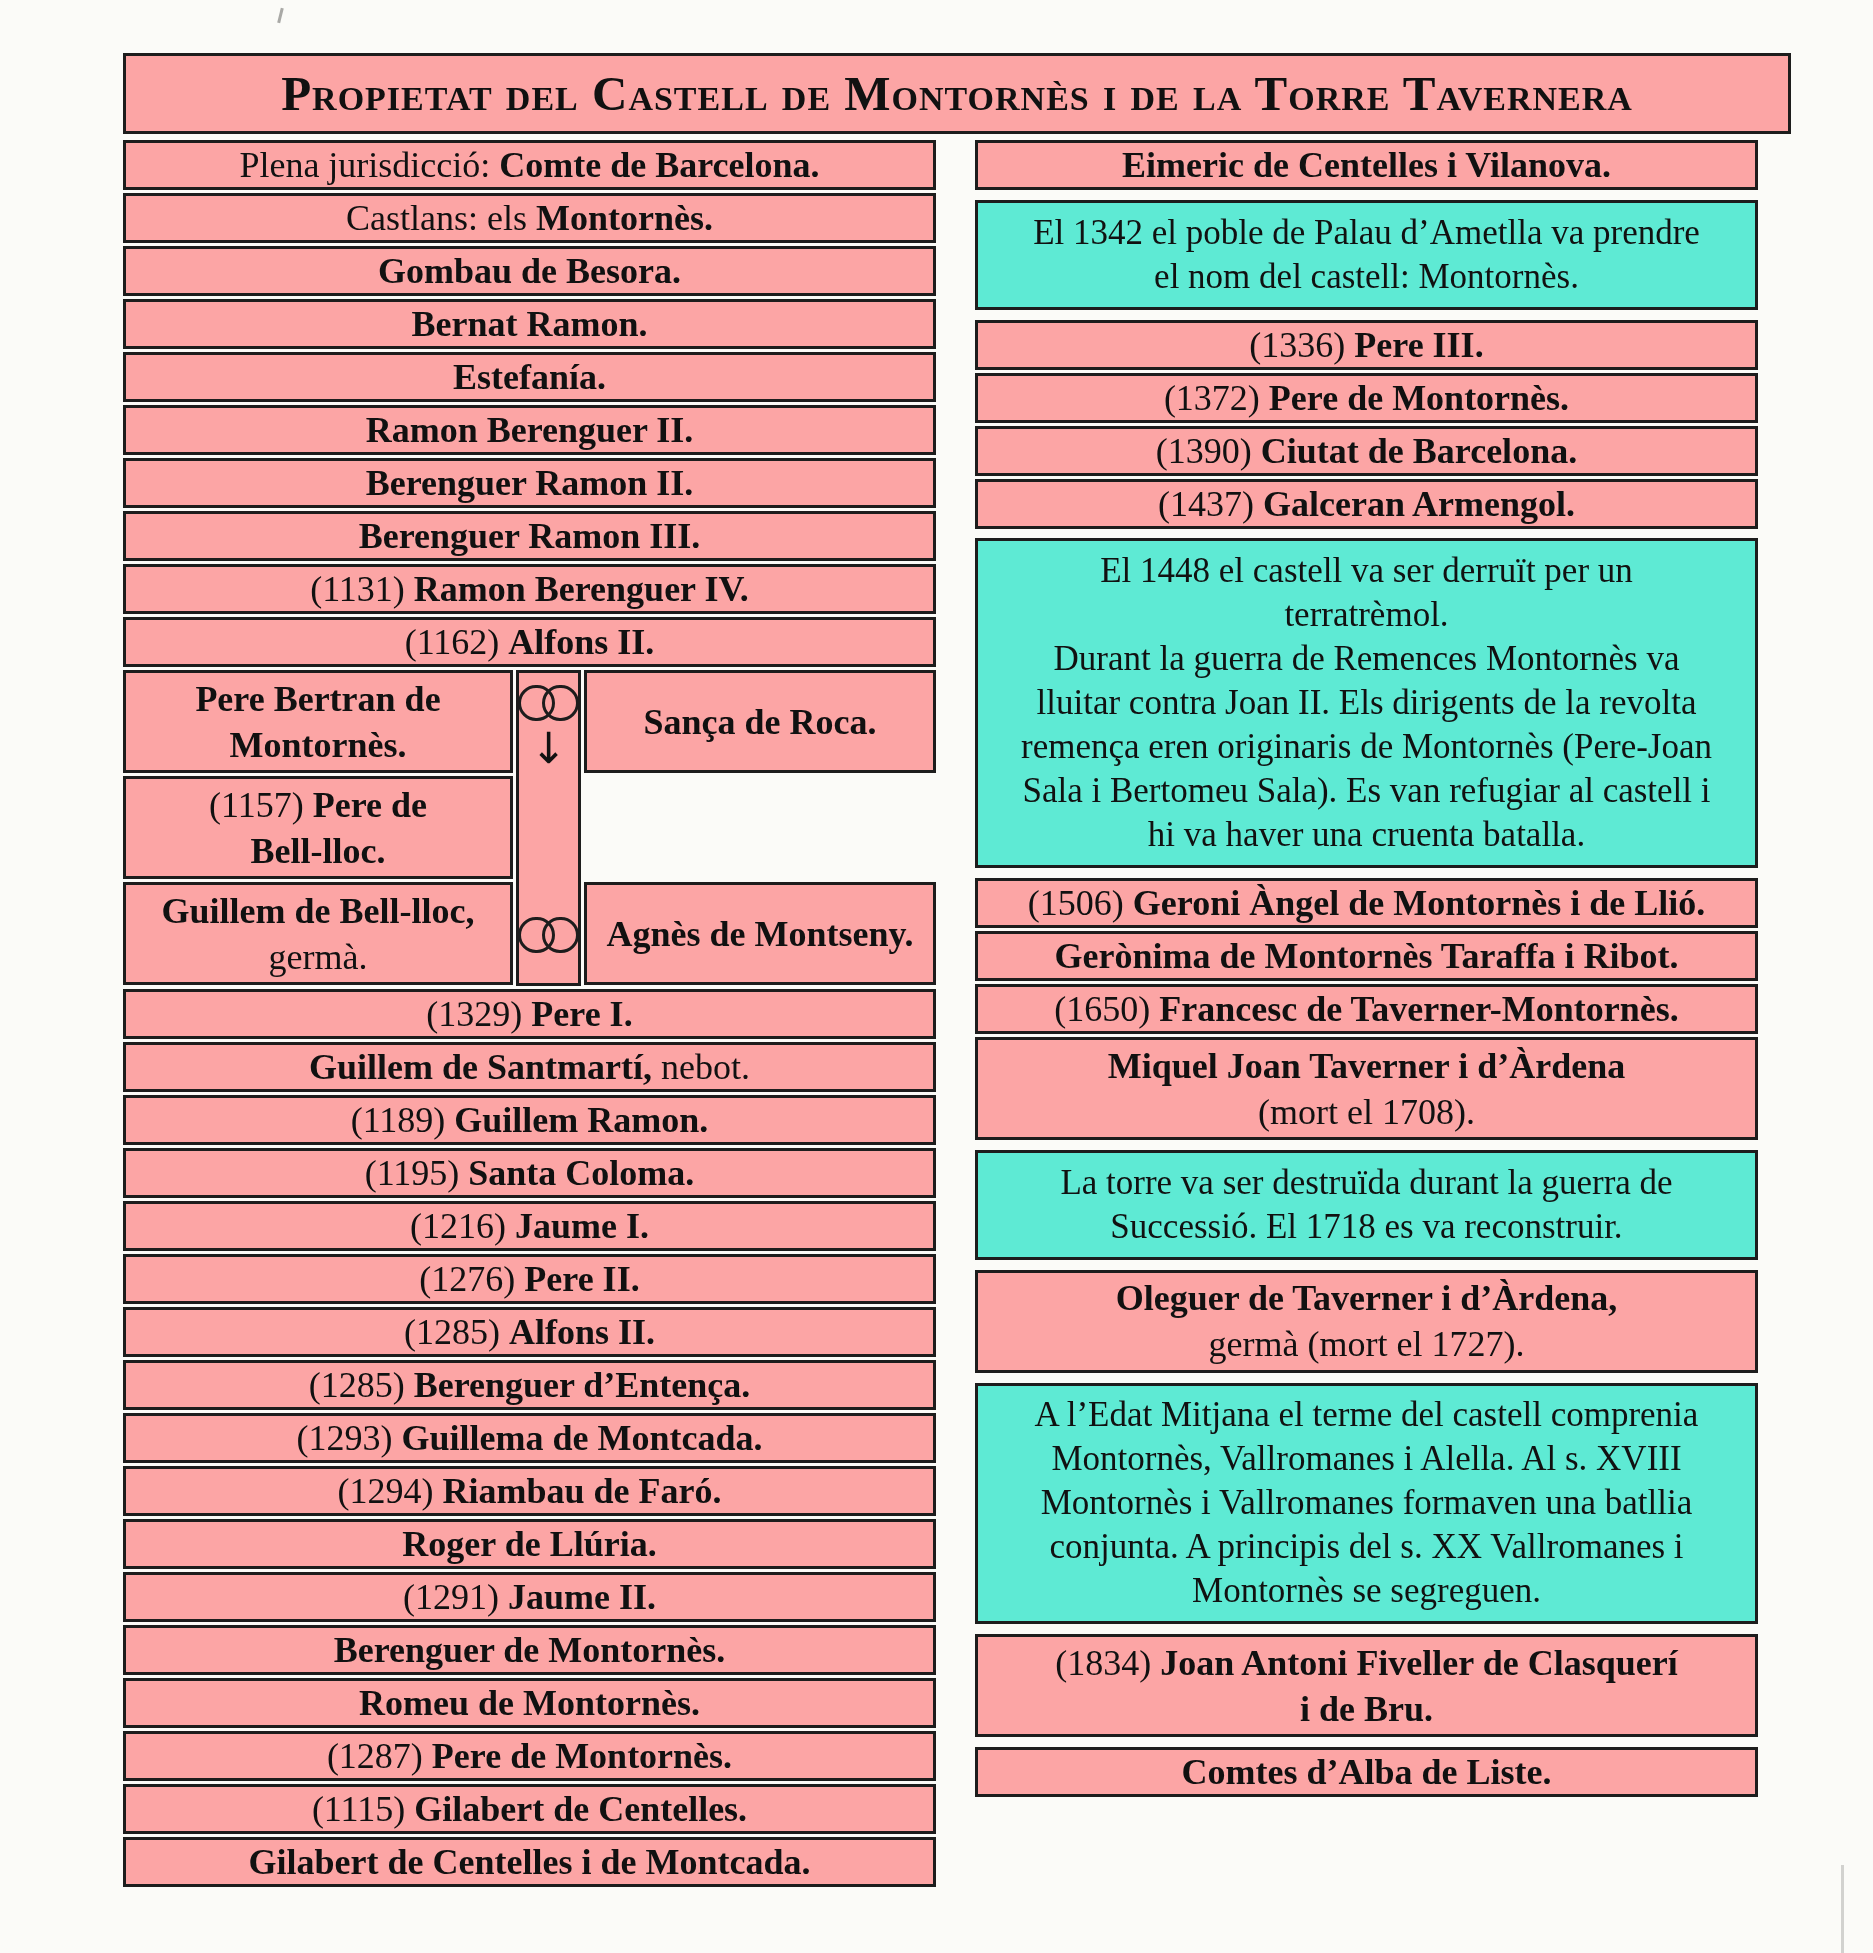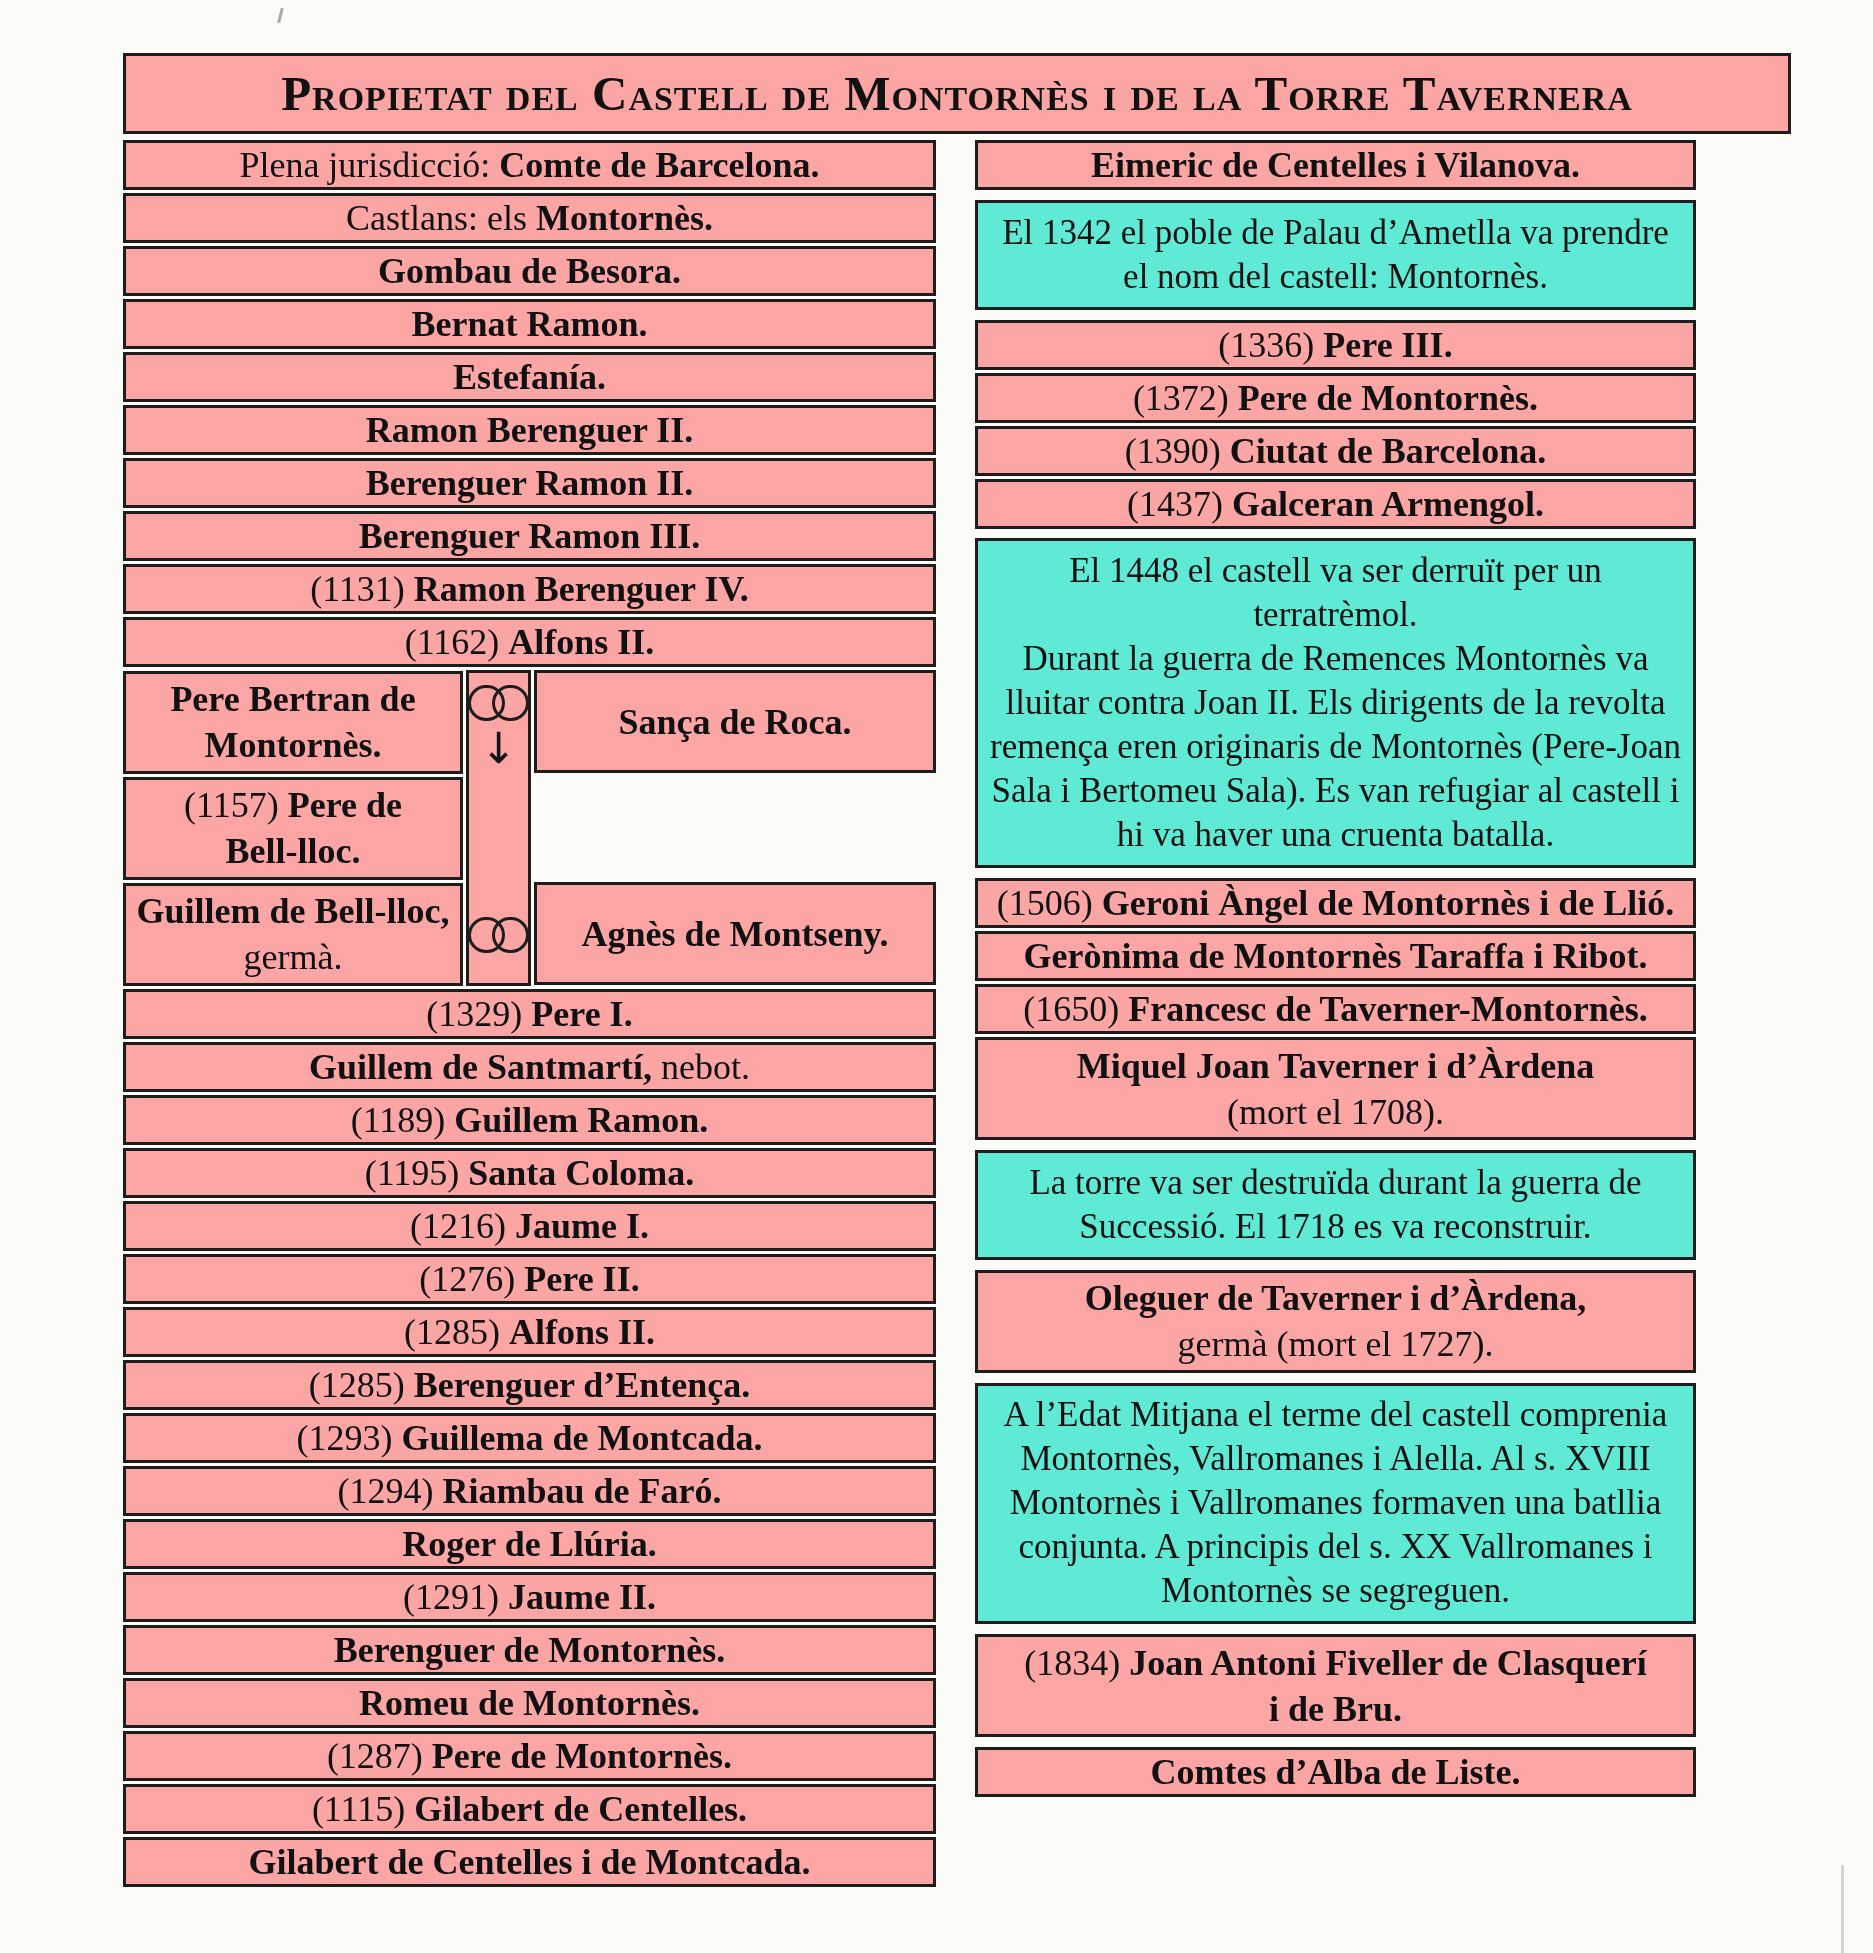--- a/index.html
+++ b/index.html
@@ -8,38 +8,38 @@
     background:#fbfbf8;color:#111;
     font-family:"Liberation Serif","DejaVu Serif",serif;
   }
   .box{box-sizing:border-box;border:3px solid #1d1d1d;background:#fca5a5;}
   #title-box{
     position:absolute;left:123px;top:53px;width:1668px;height:81px;
     border-width:3.9px;display:flex;align-items:center;justify-content:center;
   }
   #title-box .t{font-variant:small-caps;font-weight:700;font-size:49px;letter-spacing:1px;white-space:nowrap;}
   #left-col{position:absolute;left:123px;top:140px;width:813px;}
-  #right-col{position:absolute;left:975px;top:140px;width:721px;}
+  #right-col{position:absolute;left:975px;top:140px;width:783px;}
   .row{
     height:50px;margin-bottom:3px;display:flex;align-items:center;justify-content:center;
     text-align:center;font-size:36px;white-space:nowrap;
   }
   .row2{
     height:103px;margin-bottom:1px;display:flex;flex-direction:column;align-items:center;justify-content:center;
     text-align:center;font-size:36px;line-height:46px;white-space:nowrap;
   }
   .bd{font-weight:700;}
   .rg{font-weight:400;}
   .line{display:block;}
   .group{margin-bottom:9.9px;}
   .gray{background:#5eead4;}
   .note{margin-bottom:3px;padding:7.9px 9.9px;text-align:center;font-size:35px;line-height:44px;}
   .note .nline{display:block;white-space:nowrap;}
   .marriage{display:flex;gap:3px;margin-bottom:3px;}
-  .mleft{width:340px;display:flex;flex-direction:column;gap:3px;font-size:35px;justify-content:center;}
+  .mleft{width:390px;display:flex;flex-direction:column;gap:3px;font-size:35px;}
   .mright{flex:1;display:flex;flex-direction:column;gap:3px;}
   .mleft .row2,.mright .row2{margin-bottom:0;}
   .mstrip{
     width:65px;height:316px;display:flex;flex-direction:column;align-items:center;
     padding:11.8px 0 29.6px;
   }
   .rings{display:flex;}
   .rings i{display:block;width:30.5px;height:30.5px;border:3px solid #1d1d1d;border-radius:50%;background:transparent;}
   .rings i+i{margin-left:-12.8px;}
   .arrow{font-family:"DejaVu Sans",sans-serif;font-size:43px;line-height:1;margin-top:5.9px;}

